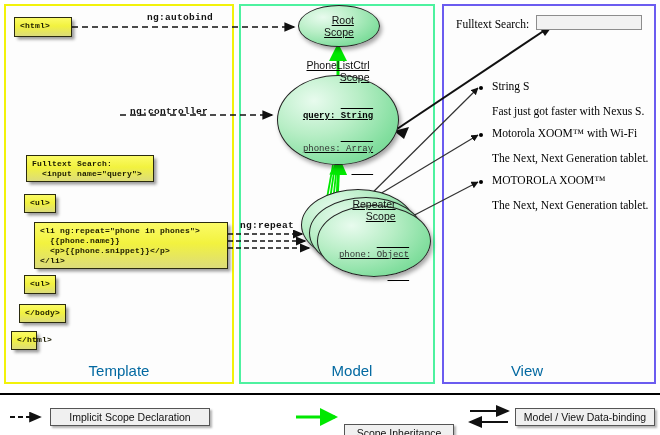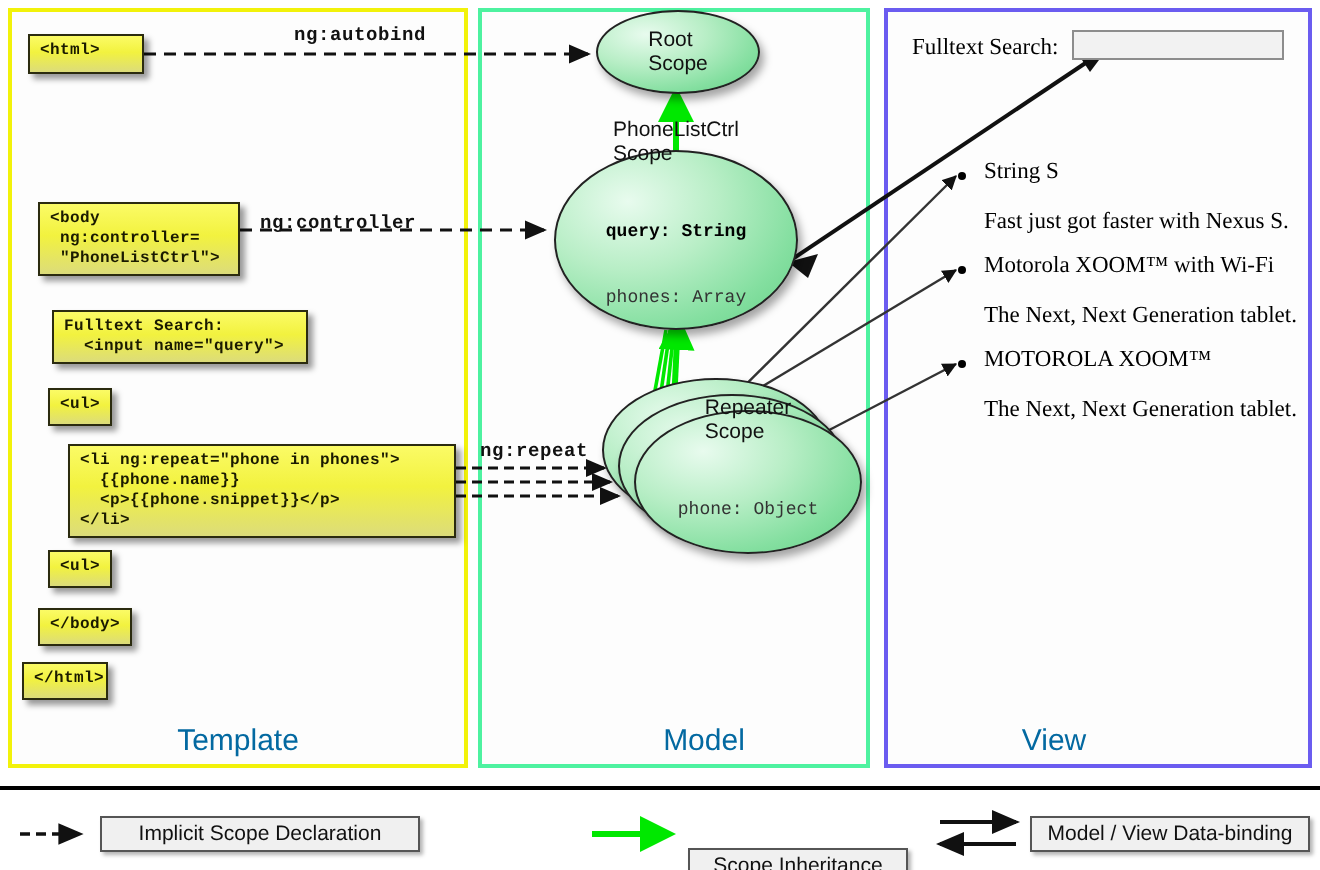--- a/index.html
+++ b/index.html
@@ -69,21 +69,22 @@
     position: absolute;
     border-radius: 50%;
     border: 1.6px solid #222;
     background: radial-gradient(ellipse at 30% 28%, #e8fbee 0%, #b8eec6 38%, #84dfa0 72%, #63cf85 100%);
     box-shadow: 2px 3px 4px rgba(0,0,0,0.35);
     box-sizing: border-box;
     display: flex;
     flex-direction: column;
     align-items: center;
     justify-content: center;
-    text-align: left;
+    text-align: right;
+    text-decoration: underline;
   }
   .scope-title {
     font-family: "Liberation Sans", sans-serif;
     font-size: 10.5px;
     color: #111;
     line-height: 12px;
   }
   .scope-props {
     font-family: "Liberation Mono", monospace;
     font-size: 9px;
@@ -230,39 +231,36 @@
       <line x1="296" y1="417" x2="335" y2="417" stroke="#00e800" stroke-width="3" marker-end="url(#arrowGreen)"></line>
     </g>
     <g>
       <line x1="470" y1="411" x2="508" y2="411" stroke="#111" stroke-width="2" marker-end="url(#arrowBlack)"></line>
       <line x1="508" y1="422" x2="470" y2="422" stroke="#111" stroke-width="2" marker-end="url(#arrowBlack)"></line>
     </g>
   </svg>
 
   <div class="codebox" style="left:14px; top:17px; width:58px; height:20px;">&lt;html&gt;</div>
 
-  <div class="codebox" style="left:19px; top:101px; width:101px; height:37px;">&lt;body
- ng:controller=
- "PhoneListCtrl"&gt;</div>
 
   <div class="codebox" style="left:26px; top:155px; width:128px; height:27px;">Fulltext Search:
   &lt;input name="query"&gt;</div>
 
   <div class="codebox" style="left:24px; top:194px; width:32px; height:19px;">&lt;ul&gt;</div>
 
   <div class="codebox" style="left:34px; top:222px; width:194px; height:47px;">&lt;li ng:repeat="phone in phones"&gt;
   {{phone.name}}
   &lt;p&gt;{{phone.snippet}}&lt;/p&gt;
 &lt;/li&gt;</div>
 
   <div class="codebox" style="left:24px; top:275px; width:32px; height:19px;">&lt;ul&gt;</div>
 
   <div class="codebox" style="left:19px; top:304px; width:47px; height:19px;">&lt;/body&gt;</div>
 
-  <div class="codebox" style="left:11px; top:331px; width:43px; height:19px;">&lt;/html&gt;</div>
+  <div class="codebox" style="left:11px; top:331px; width:26px; height:19px;">&lt;/html&gt;</div>
 
   <div class="edge-label" style="left:147px; top:12px;">ng:autobind</div>
   <div class="edge-label" style="left:130px; top:106px;">ng:controller</div>
   <div class="edge-label" style="left:240px; top:220px;">ng:repeat</div>
 
   <div class="scope" style="left:298px; top:5px; width:82px; height:42px;">
     <div>
       <div class="scope-title">Root</div>
       <div class="scope-title">Scope</div>
     </div>

